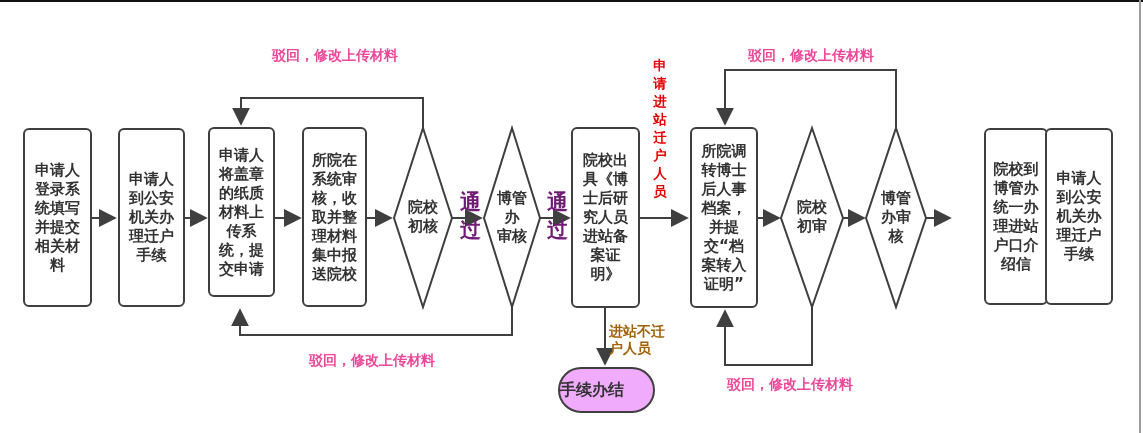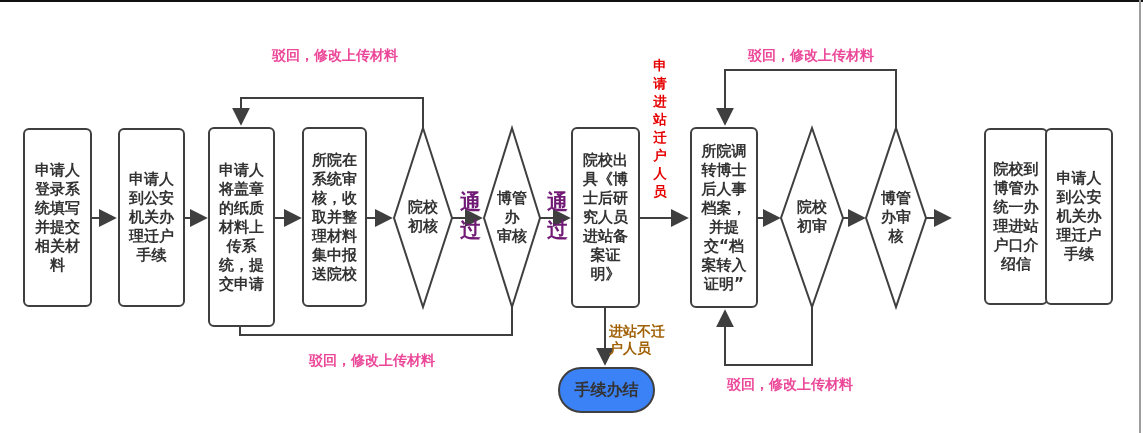--- a/index.html
+++ b/index.html
@@ -31,22 +31,22 @@
     text-align:center;
     font-size:15px;font-weight:bold;color:#333333;
     line-height:19px;
     white-space:pre-line;
   }
   .terminal{
     position:absolute;
     left:558px;top:367px;width:97px;height:46px;
     box-sizing:border-box;
     border:2px solid #3f3f3f;border-radius:23px;
-    background:#3b82f6;
-    display:flex;align-items:center;justify-content:center;
+    background:#f0abfc;
+    display:flex;align-items:center;
     font-size:16px;font-weight:bold;color:#333333;
   }
   .pass-label{
     position:absolute;width:34px;text-align:right;
     font-size:21px;font-weight:bold;color:#701a75;
   }
   .reject-label{
     position:absolute;width:132px;text-align:center;
     font-size:14px;font-weight:bold;color:#ec4899;
   }
@@ -103,21 +103,21 @@
       <polygon fill="#ffffff" points="896,128 926,218 896,307 866,218"></polygon>
     </g>
   </svg>
 
   <div class="box" style="left:23px;top:128px;width:69px;height:179px;">
     <span>申请人登录系统填写并提交相关材料</span>
   </div>
   <div class="box" style="left:118px;top:128px;width:67px;height:179px;">
     <span>申请人到公安机关办理迁户手续</span>
   </div>
-  <div class="box" style="left:208px;top:127px;width:67px;height:200px;">
+  <div class="box" style="left:208px;top:127px;width:67px;height:170px;">
     <span>申请人将盖章的纸质材料上传系统，提交申请</span>
   </div>
   <div class="box" style="left:302px;top:127px;width:65px;height:180px;">
     <span>所院在系统审核，收取并整理材料集中报送院校</span>
   </div>
   <div class="box" style="left:571px;top:127px;width:69px;height:181px;">
     <span>院校出具《博士后研究人员进站备案证明》</span>
   </div>
   <div class="box" style="left:690px;top:127px;width:68px;height:181px;">
     <span>所院调转博士后人事档案，并提交“档案转入证明”</span>

